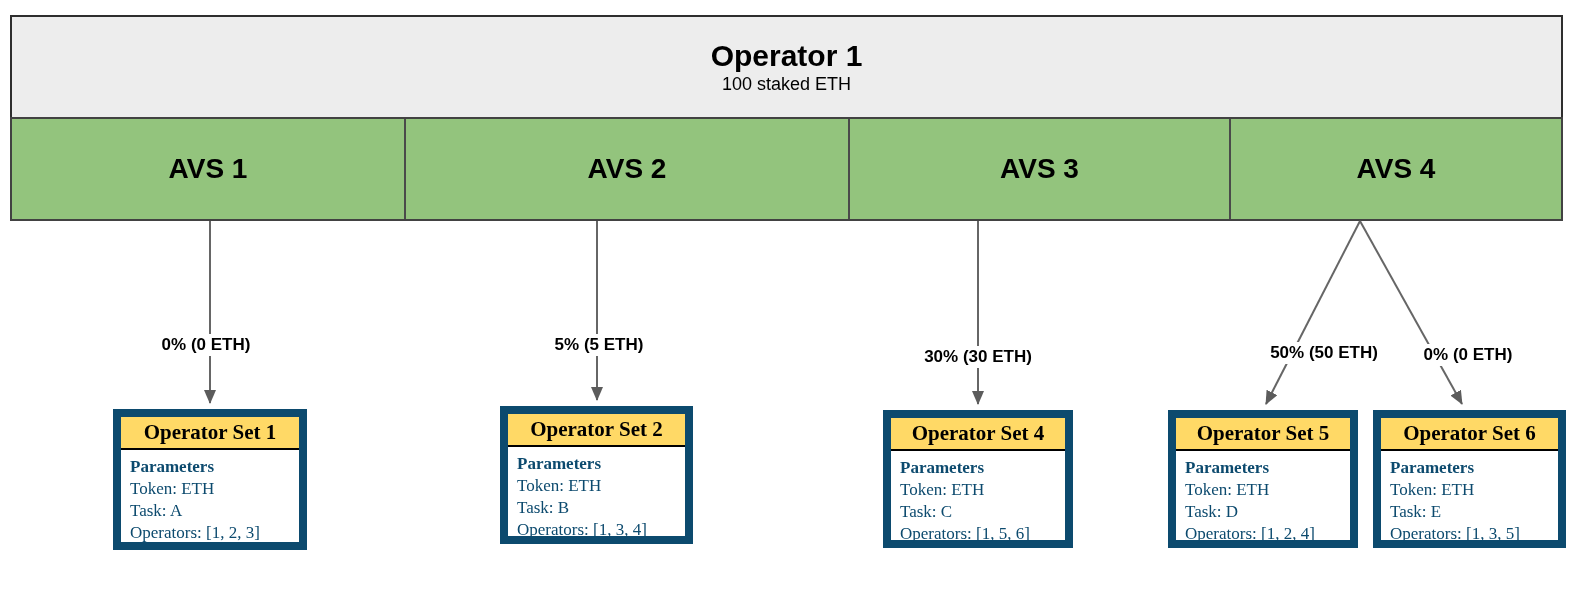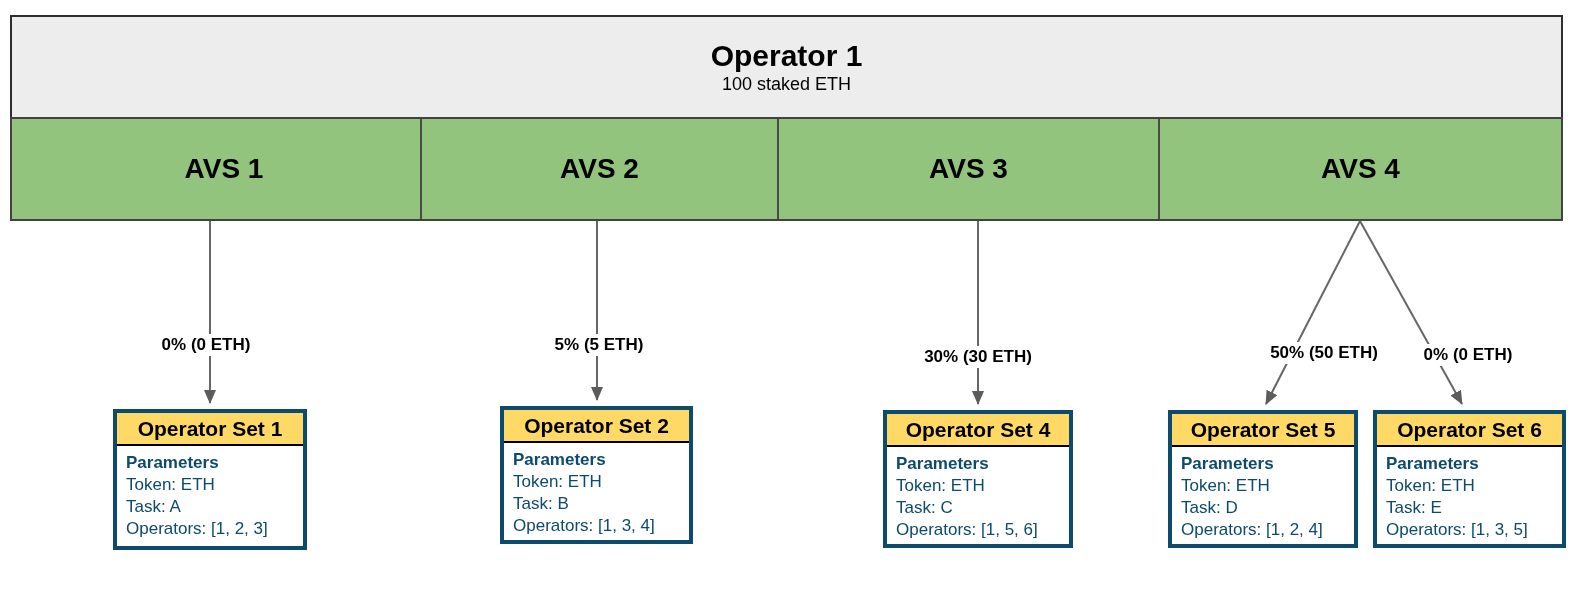--- a/index.html
+++ b/index.html
@@ -31,34 +31,33 @@
   .operator-subtitle { font-size: 18px; color: #000; line-height: 1.2; }
 
   
   .avs-row {
     position: absolute;
     left: 10px; top: 117px;
     width: 1553px; height: 104px;
     display: flex;
     border: 2px solid #424242;
     background: #93c47d;
-    padding-left: 16px;
   }
   .avs-cell {
     display: flex;
     align-items: center;
     justify-content: center;
     background: #93c47d;
     font-size: 28px;
     font-weight: bold;
     color: #000;
   }
   .avs-cell + .avs-cell { border-left: 2px solid #4a4a4a; }
   .avs-c1 { width: 392px; }
-  .avs-c2 { width: 357px; text-align: center; }
+  .avs-c2 { width: 444px; text-align: center; }
   .avs-c3 { width: 381px; }
   .avs-c4 { flex: 1; }
 
   
   .connectors {
     position: absolute;
     left: 0; top: 0;
     width: 1577px; height: 597px;
     pointer-events: none;
   }
@@ -73,21 +72,22 @@
     font-size: 17px;
     font-weight: bold;
     color: #000;
     white-space: nowrap;
   }
 
   
   .opset {
     position: absolute;
     background: #ffffff;
-    border: 4px solid #0c4a6e;
+    border: 8px solid #0c4a6e;
+    font-family: Liberation Serif, serif;
   }
   .opset-header {
     background: #ffd966;
     border-bottom: 2px solid #000000;
     height: 33px;
     display: flex;
     align-items: center;
     justify-content: center;
     font-size: 21px;
     font-weight: bold;

